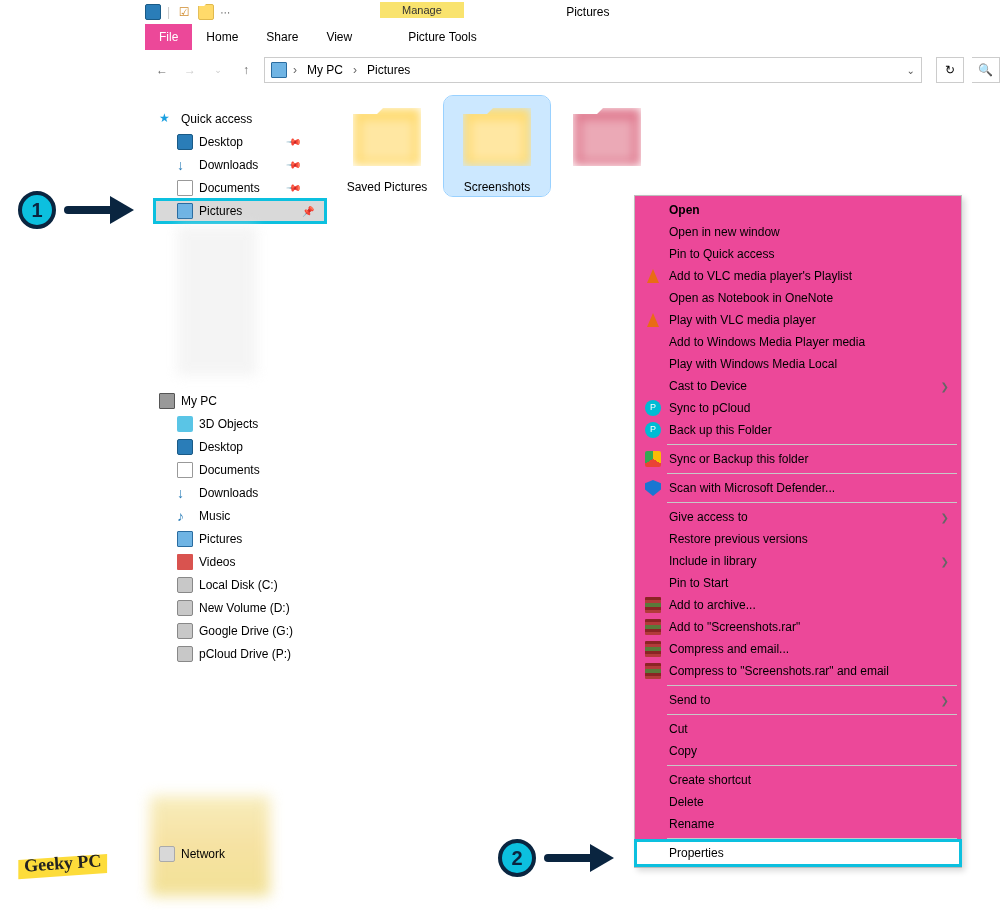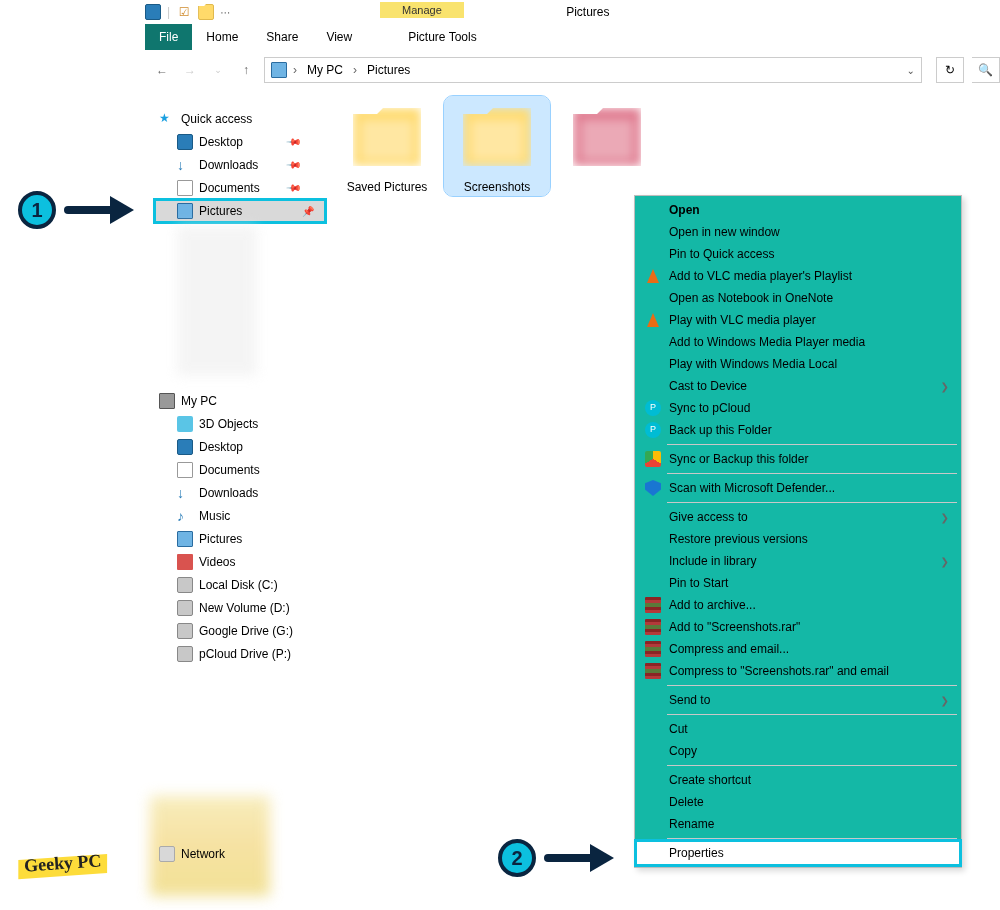--- a/index.html
+++ b/index.html
@@ -6,21 +6,21 @@
   body { width: 1000px; height: 910px; background: #fff; font-size: 12px; position: relative; overflow: hidden; }
 
   
   .titlebar { height: 24px; display: flex; align-items: center; padding-left: 145px; gap: 6px; }
   .qat-icon { width: 16px; height: 16px; display: inline-flex; align-items: center; justify-content: center; }
   .title-label { margin-left: 330px; font-size: 12px; }
 
   
   .ribbon { display: flex; height: 26px; align-items: stretch; padding-left: 145px; font-size: 12px; }
   .ribbon-tab { padding: 4px 14px; display: flex; align-items: center; cursor: pointer; }
-  .ribbon-tab.file { background: #0f766e; color: #fff; }
+  .ribbon-tab.file { background: #ec4899; color: #fff; }
 
   
   .context-header { position: absolute; top: 2px; left: 380px; background: #f9e36e; color: #333; font-size: 11px; padding: 2px 22px; }
 
   
   .navbar { display: flex; align-items: center; height: 32px; margin-top: 4px; padding-left: 152px; gap: 8px; }
   .nav-btn { width: 20px; height: 20px; display: flex; align-items: center; justify-content: center; color: #666; cursor: pointer; }
   .nav-btn.disabled { color: #ccc; }
   .addrbar { flex: 1; display: flex; align-items: center; height: 26px; border: 1px solid #ccc; padding: 0 6px; gap: 6px; max-width: 700px; }
   .addr-sep { color: #666; }
@@ -68,21 +68,21 @@
   .folders { display: flex; gap: 4px; }
   .folder-item { width: 106px; text-align: center; cursor: pointer; padding-top: 6px; }
   .folder-item.selected { background: #cce8ff; outline: 1px solid #99d1ff; border-radius: 9px; }
   .folder-big { width: 68px; height: 58px; background:#ffdb70; border-radius:3px; margin: 6px auto 14px; position: relative; clip-path:polygon(0 6px,24px 6px,30px 0,68px 0,68px 58px,0 58px); }
   .folder-big.blur { filter: blur(5px); }
   .folder-big.red { background:#e07b90; }
   .folder-big::before { content:""; position:absolute; inset:12px 8px 6px; background:rgba(255,255,255,.35); border-radius:2px; }
   .folder-label { font-size: 12px; line-height: 1.3; }
 
   
-  .ctxmenu { position: absolute; top: 195px; left: 634px; width: 328px; background: #14b8a6; border: 1px solid #bdbdbd; box-shadow: 3px 3px 6px rgba(0,0,0,.15); padding: 3px 2px; }
+  .ctxmenu { position: absolute; top: 195px; left: 634px; width: 328px; background: #ec4899; border: 1px solid #bdbdbd; box-shadow: 3px 3px 6px rgba(0,0,0,.15); padding: 3px 2px; }
   .ctx-item { display: flex; align-items: center; height: 22px; padding: 0 24px 0 32px; font-size: 12px; cursor: pointer; position: relative; }
   .ctx-item .ctx-ico { position: absolute; left: 8px; width: 16px; height: 16px; display:flex; align-items:center; justify-content:center; }
   .ctx-item.bold { font-weight: 600; }
   .ctx-item.submenu::after { content:"❯"; position:absolute; right:10px; color:#666; font-size:10px; }
   .ctx-item.highlight { background:#fff; outline: 3px solid #0cc0df; outline-offset: 0; }
   .ctx-sep { height: 1px; background: #c8c8c8; margin: 3px 2px 3px 30px; }
 
   
   .callout { position: absolute; display: flex; align-items: center; gap: 8px; }
   .callout-1 { top: 190px; left: 18px; }

